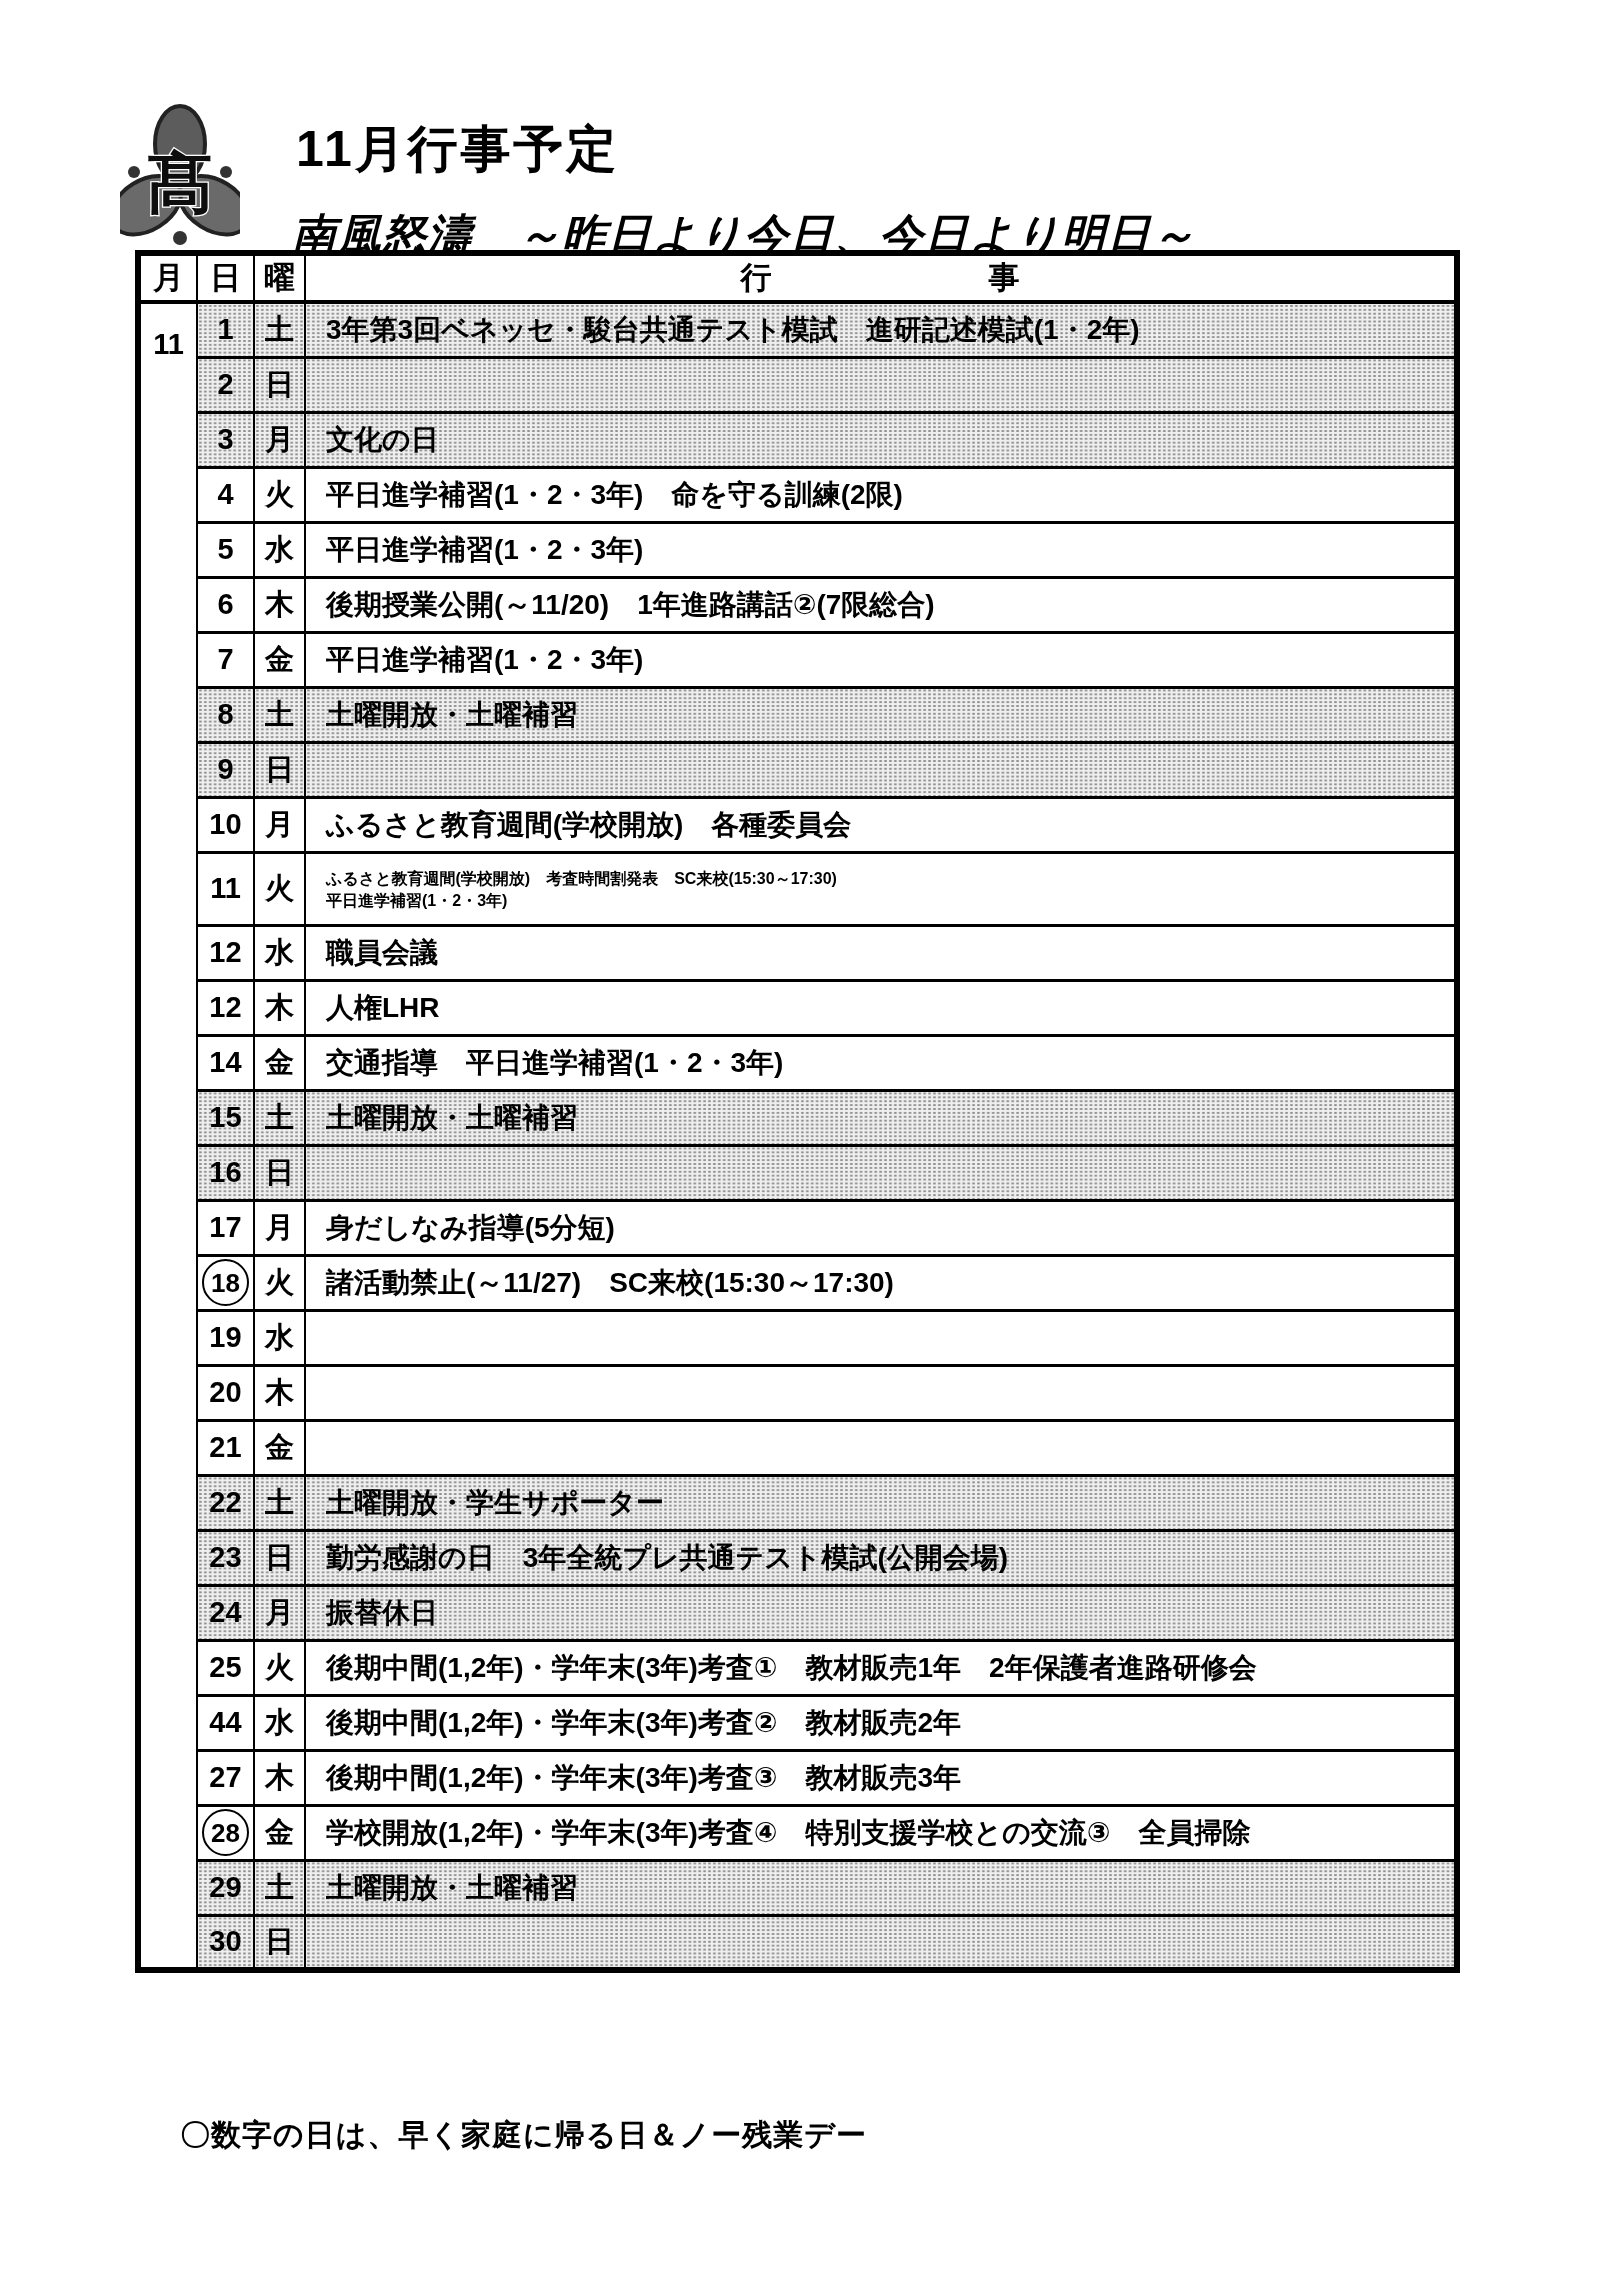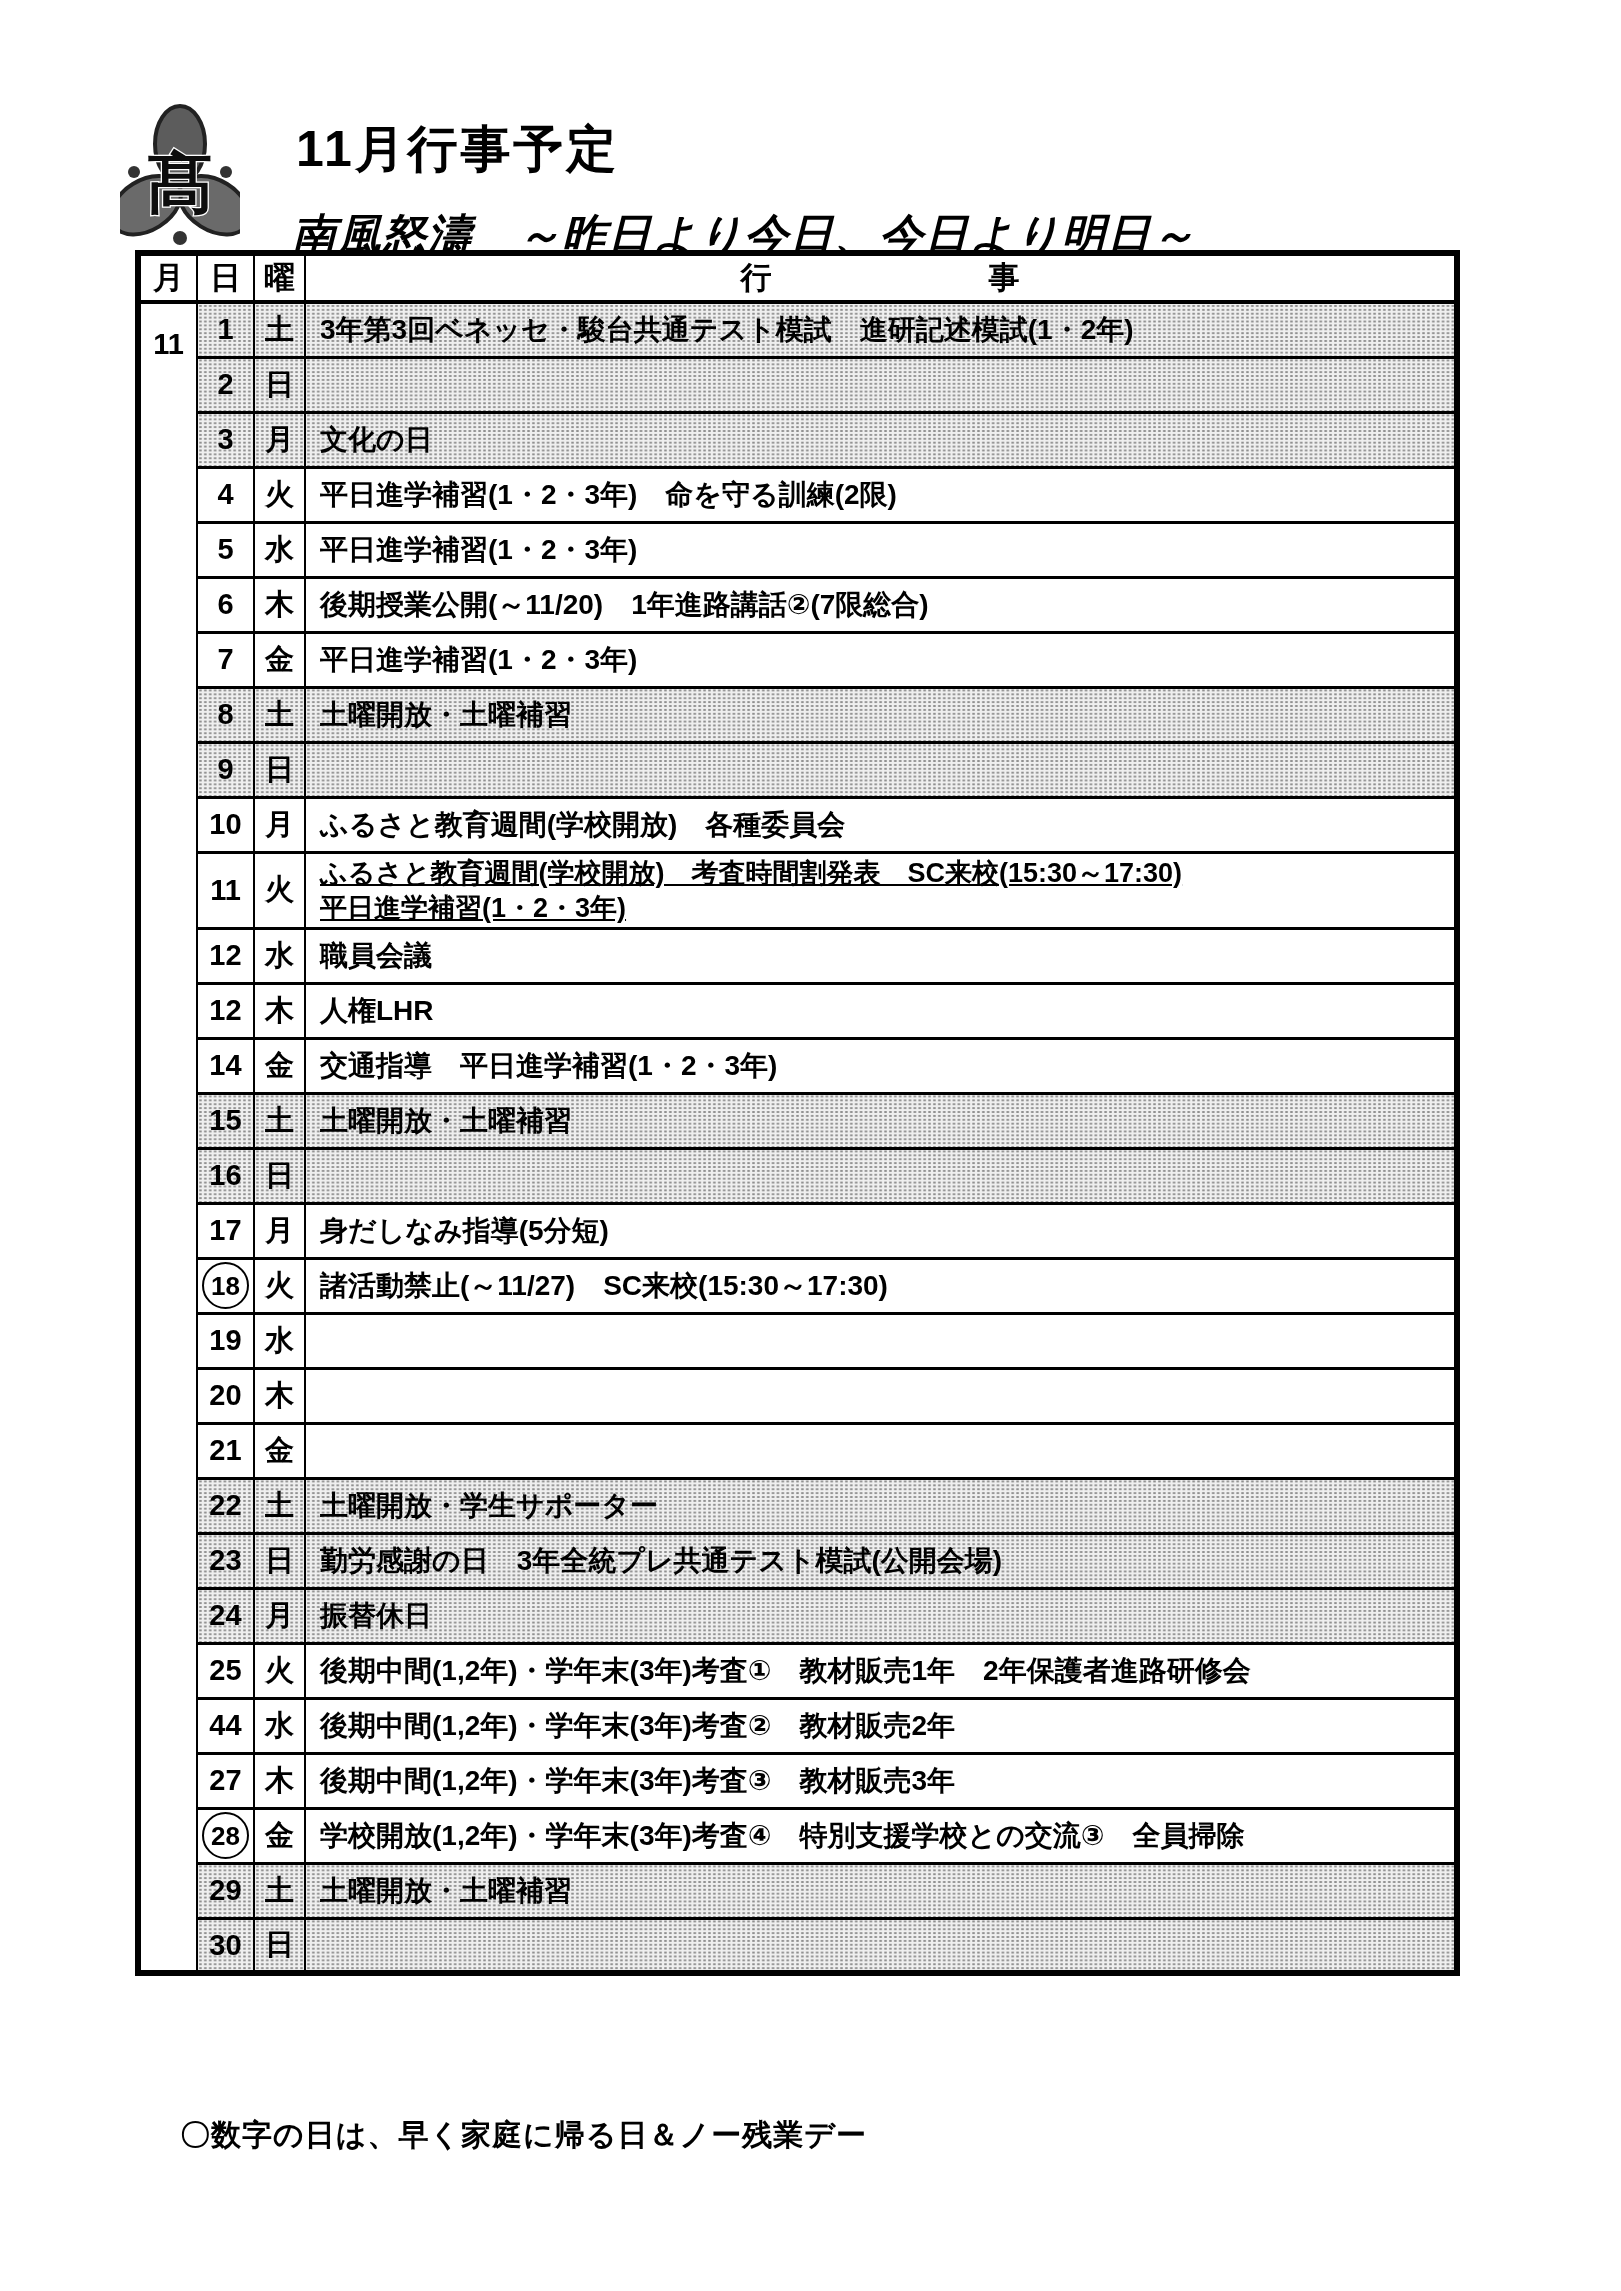--- a/index.html
+++ b/index.html
@@ -54,24 +54,24 @@
   td.month-cell {
     vertical-align:top; text-align:center;
     font-size:29px; font-weight:bold;
     padding-top:23.5px; background:#fff;
   }
   td.day-cell, td.wd-cell {
     text-align:center; font-weight:bold; font-size:29px;
     padding:0;
   }
   td.event-cell {
-    padding:0 14px; font-size:28px; font-weight:bold;
+    padding:0 20px; font-size:28px; font-weight:bold;
     white-space:nowrap; overflow:hidden;
   }
-  tr.two-line td.event-cell { font-size:27px; line-height:1.32; padding-top:2px;text-decoration:underline; }
+  tr.two-line td.event-cell { font-size:16px; line-height:1.32; padding-top:2px; }
 
   
   tr.shaded td.day-cell,
   tr.shaded td.wd-cell,
   tr.shaded td.event-cell {
     background-color:#efefef;
     background-image:radial-gradient(circle, #8f8f8f 1px, rgba(0,0,0,0) 1.4px);
     background-size:4.9px 3.9px;
   }
 

